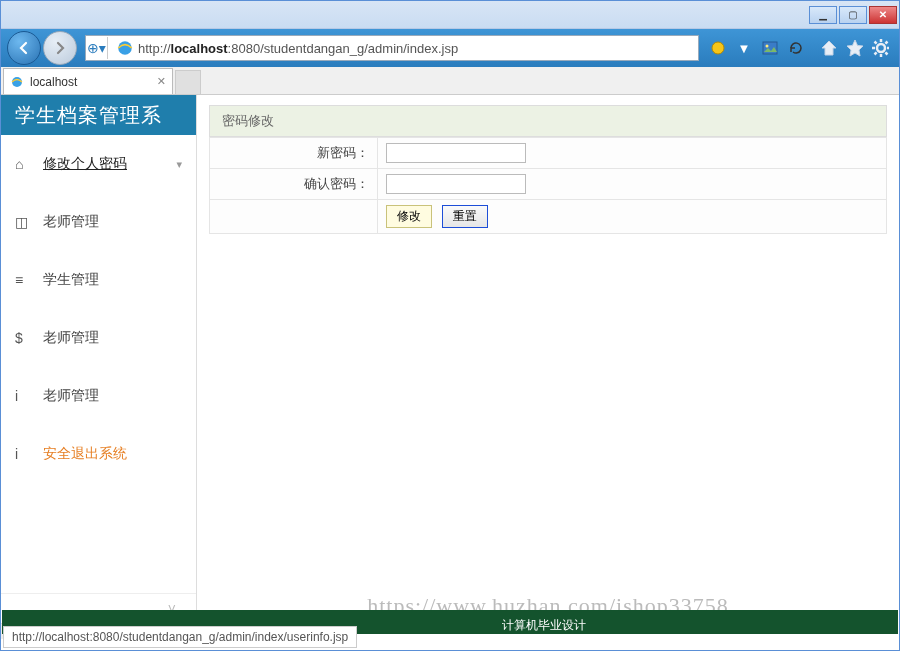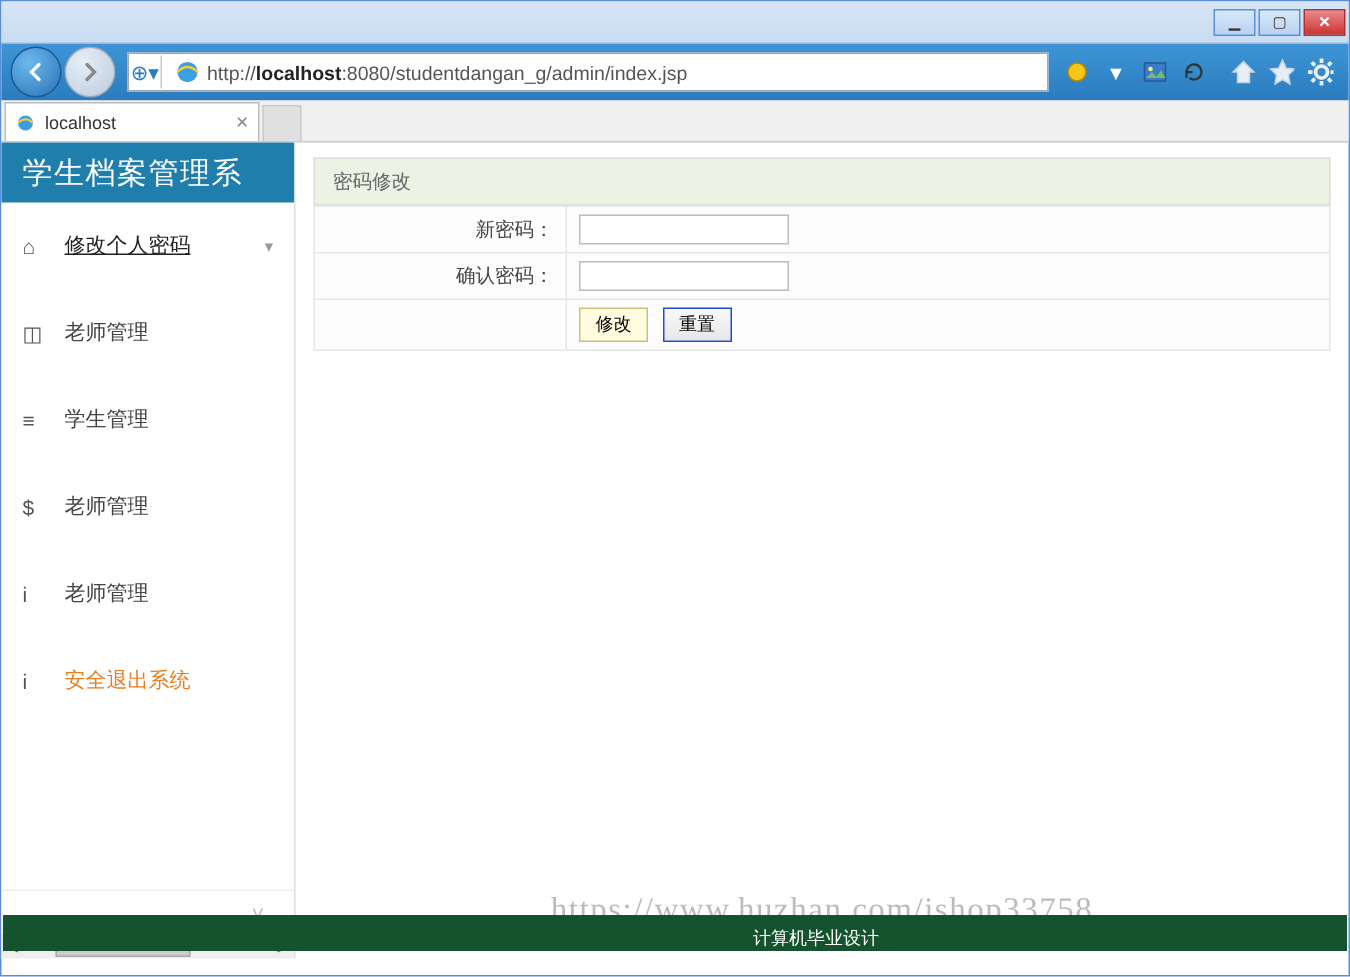--- a/index.html
+++ b/index.html
@@ -233,14 +233,17 @@
 
       <div class="watermark">https://www.huzhan.com/ishop33758</div>
     </div>
 
   </div>
 
   <div class="footer">
     <span class="credit">计算机毕业设计</span>
   </div>
 
+  <div class="statusbar">
+    <span>http://localhost:8080/studentdangan_g/admin/index/userinfo.jsp</span>
+  </div>
 
 </div>
 
 </body></html>

